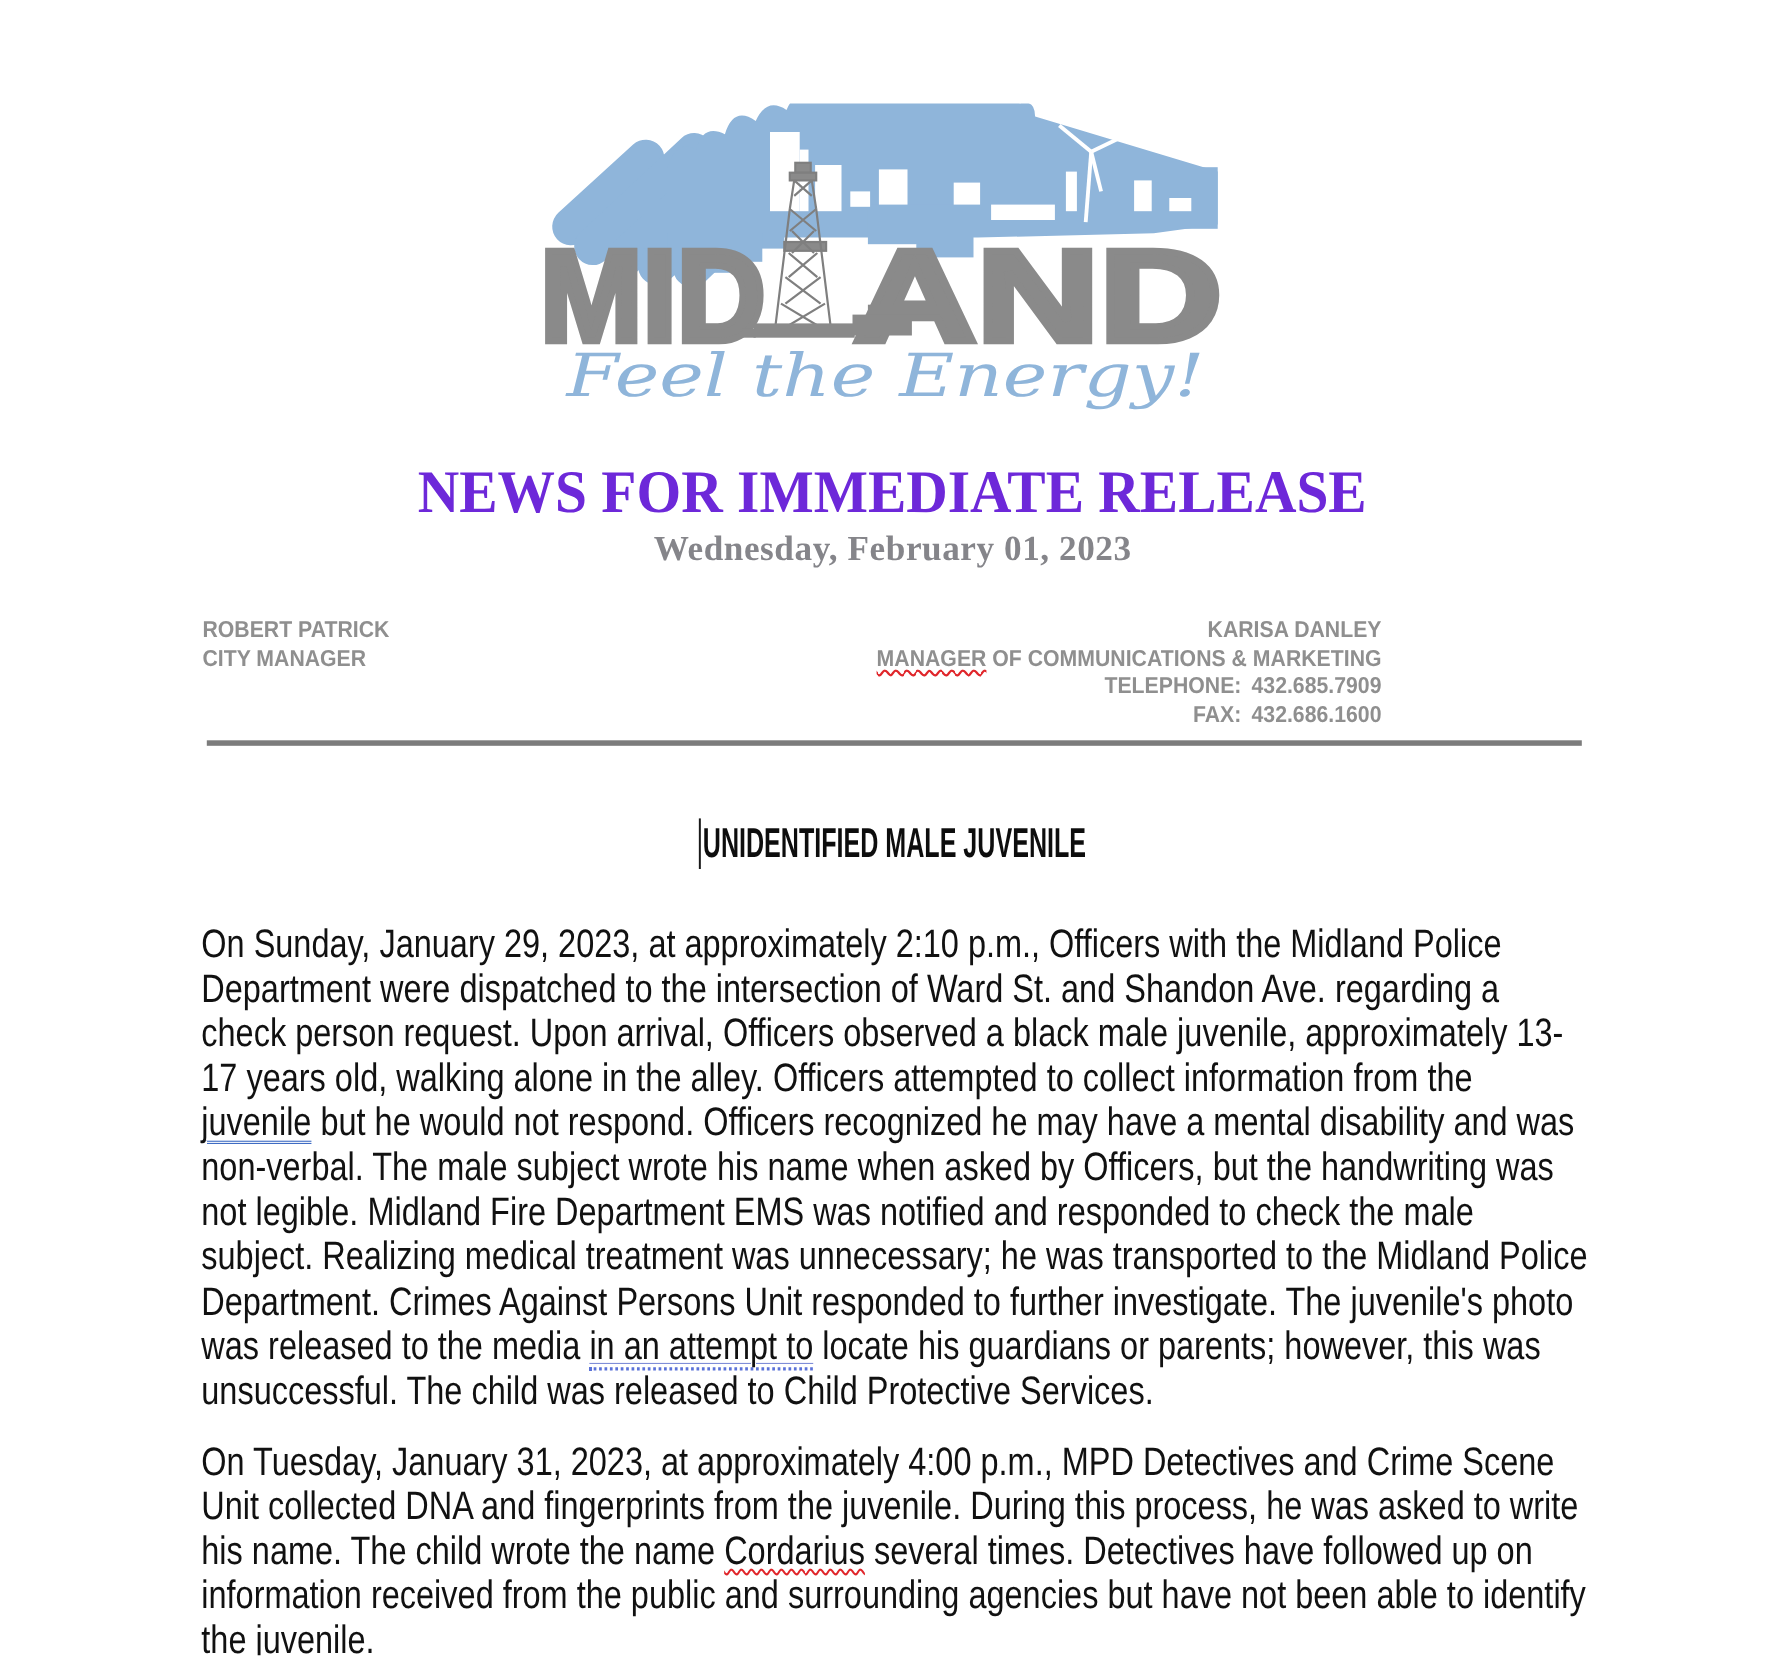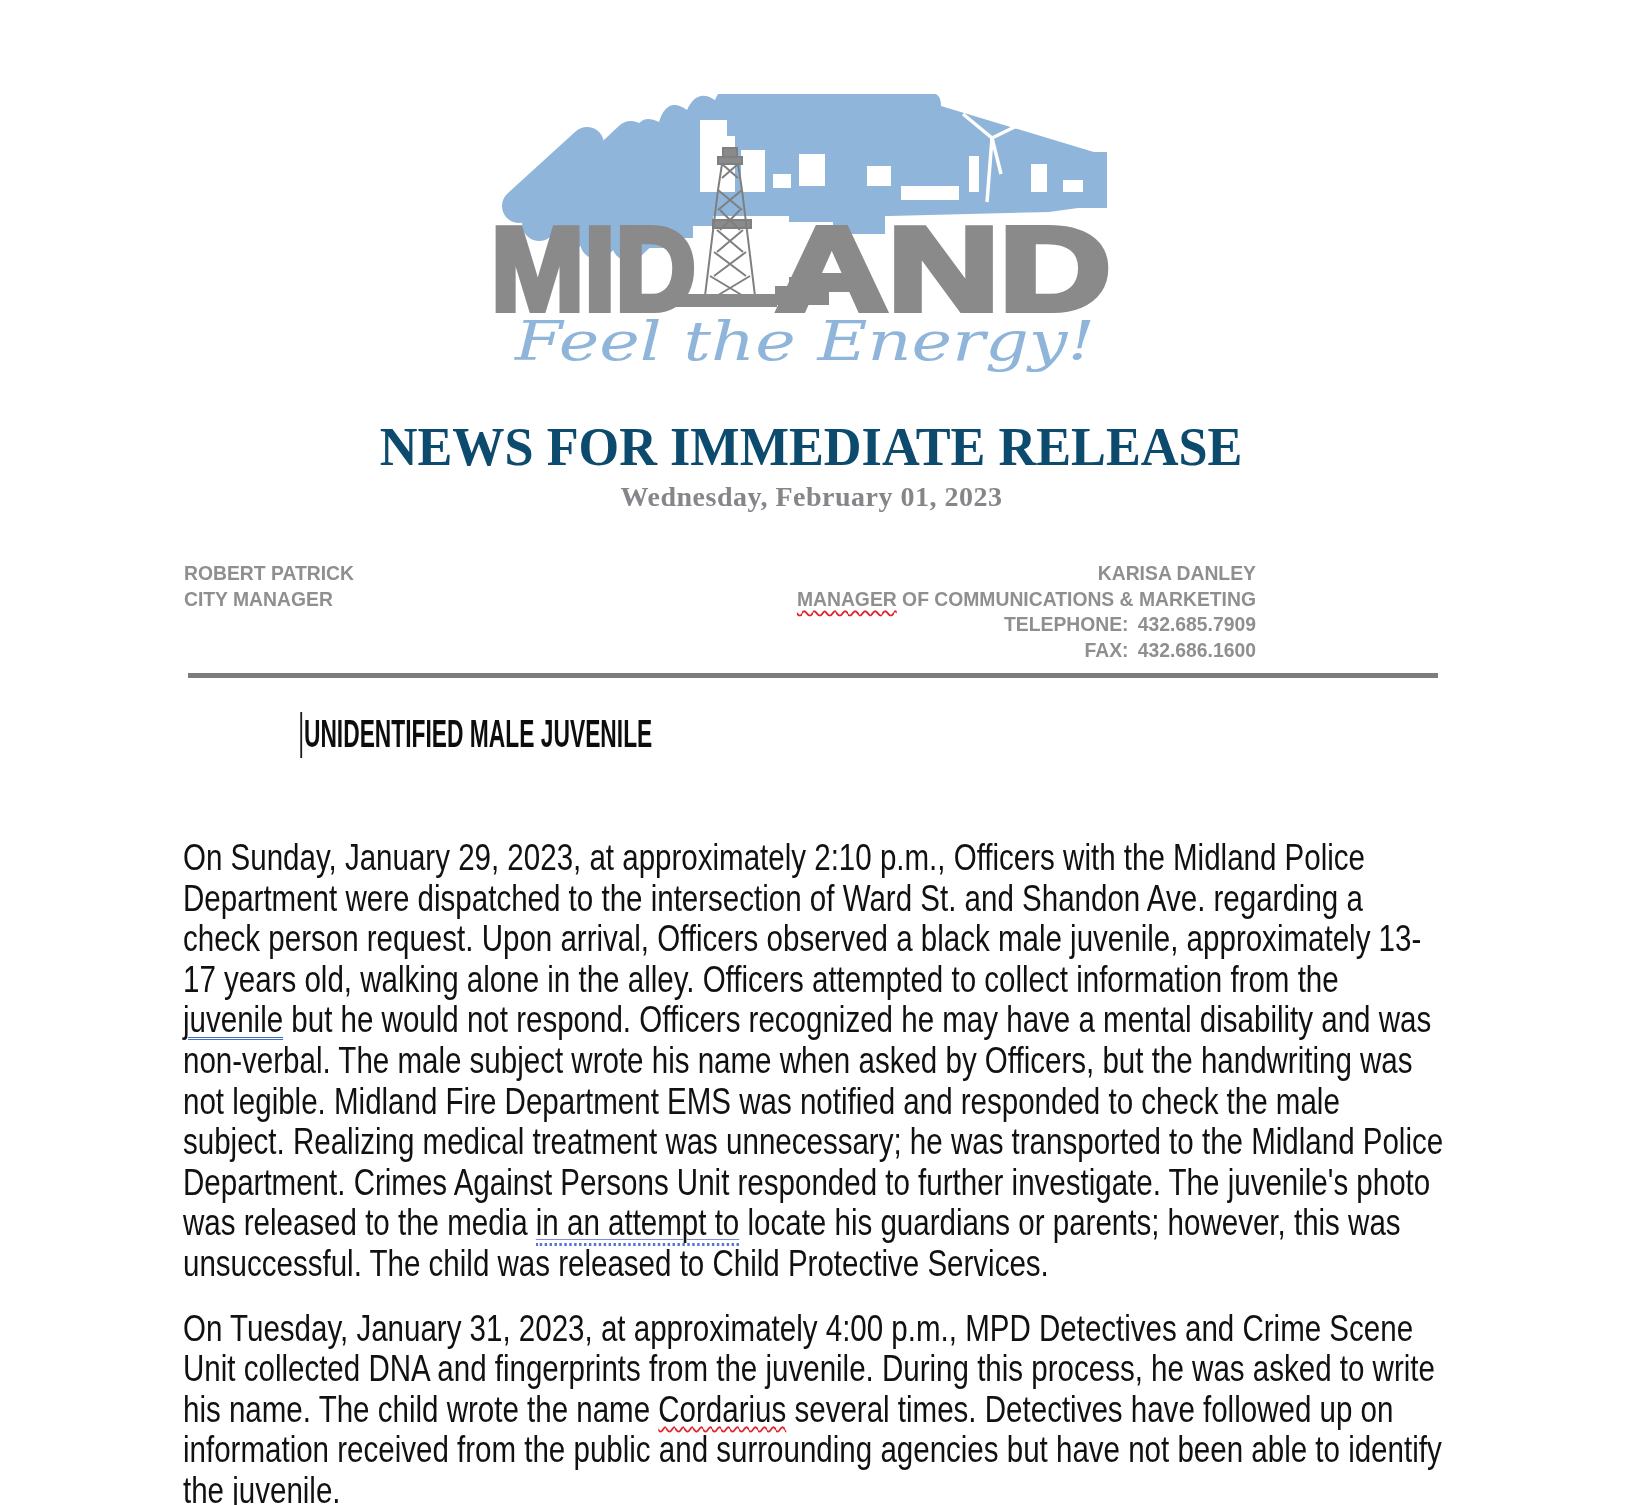--- a/index.html
+++ b/index.html
@@ -6,41 +6,41 @@
   .page{
     position:relative;width:1444px;height:1505px;background:#ffffff;
     overflow:hidden;font-family:"Liberation Sans",sans-serif;
   }
   
   .logo{position:absolute;left:489px;top:94px;width:634px;height:282px;}
   
   .release-title{
     position:absolute;left:183px;top:418px;width:1257px;text-align:center;
     font-family:"Liberation Serif",serif;font-weight:bold;font-size:55px;
-    color:#0c4a6e;line-height:1.05;white-space:nowrap;
+    color:#6d28d9;line-height:1.05;white-space:nowrap;
   }
   .release-title .scale{display:inline-block;transform:scaleX(.95);transform-origin:50% 50%;}
   .release-date{
     position:absolute;left:183px;top:482px;width:1257px;text-align:center;
-    font-family:"Liberation Serif",serif;font-weight:bold;font-size:28px;
+    font-family:"Liberation Serif",serif;font-weight:bold;font-size:32px;
     color:#85858a;line-height:1.05;white-space:nowrap;letter-spacing:.5px;
   }
   
   .contact{position:absolute;top:560px;font-weight:bold;font-size:21px;
     line-height:25.5px;color:#8f8f8f;white-space:nowrap;}
   .contact.left{left:184px;text-align:left;transform:scaleX(.92);transform-origin:0 0;}
   .contact.right{right:188px;text-align:right;transform:scaleX(.92);transform-origin:100% 0;}
   .u-spell{text-decoration:underline;text-decoration-style:wavy;
     text-decoration-color:#e0262b;text-decoration-thickness:2px;text-underline-offset:4px;}
   .phone-num{margin-left:10px;}
   
   .divider{position:absolute;left:188px;top:673px;width:1250px;height:5px;
     background:#7c7c7c;border:none;margin:0;}
   
-  .headline-row{position:absolute;left:183px;top:711px;width:1257px;white-space:nowrap;text-decoration:underline;}
+  .headline-row{position:absolute;left:183px;top:744px;width:1257px;text-align:center;white-space:nowrap;text-decoration:underline;}
   .headline{display:inline-block;font-weight:bold;font-size:38px;color:#0d0d0d;
     line-height:46px;transform:scaleX(.6);transform-origin:50% 50%;}
   .caret{display:inline-block;width:3px;height:46px;background:#1a1a1a;
     vertical-align:middle;margin-right:3px;position:relative;top:-2px;}
   .body-copy{
     position:absolute;left:183px;top:838px;width:1540px;
     transform:scaleX(.82);transform-origin:0 0;
     font-size:36px;line-height:40.6px;color:#111111;
   }
   .body-copy p{margin:0 0 24px 0;}

